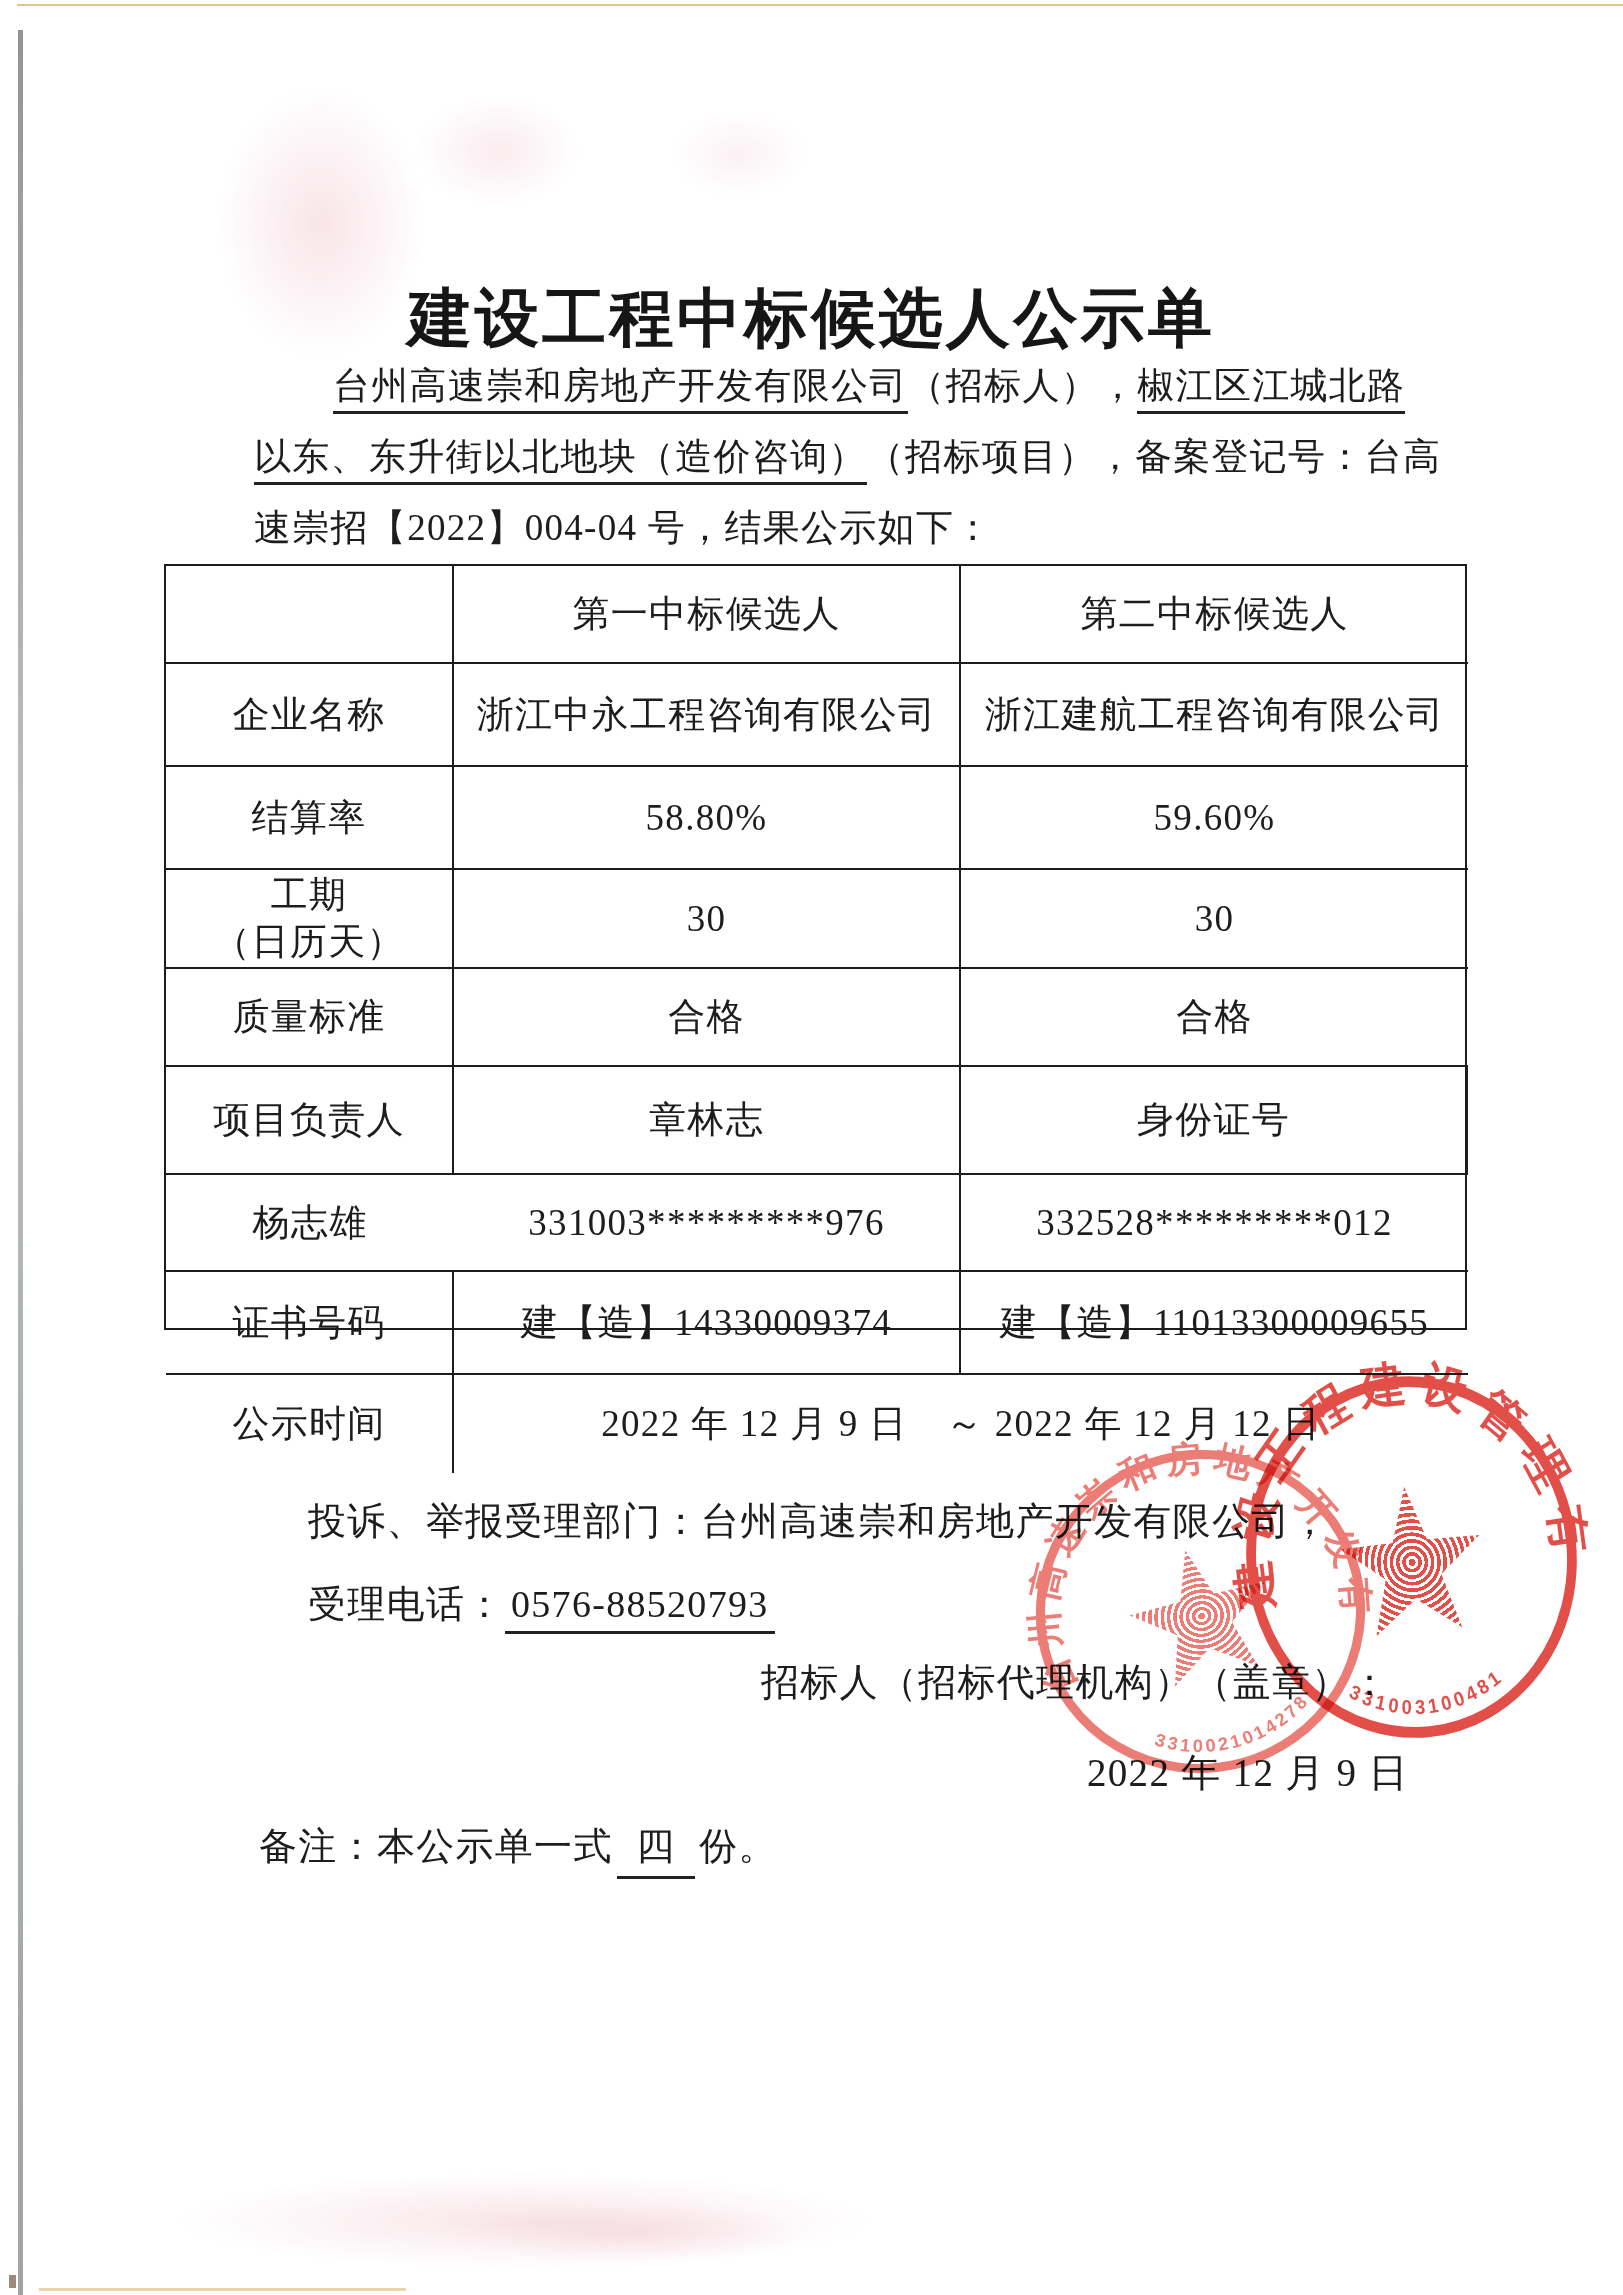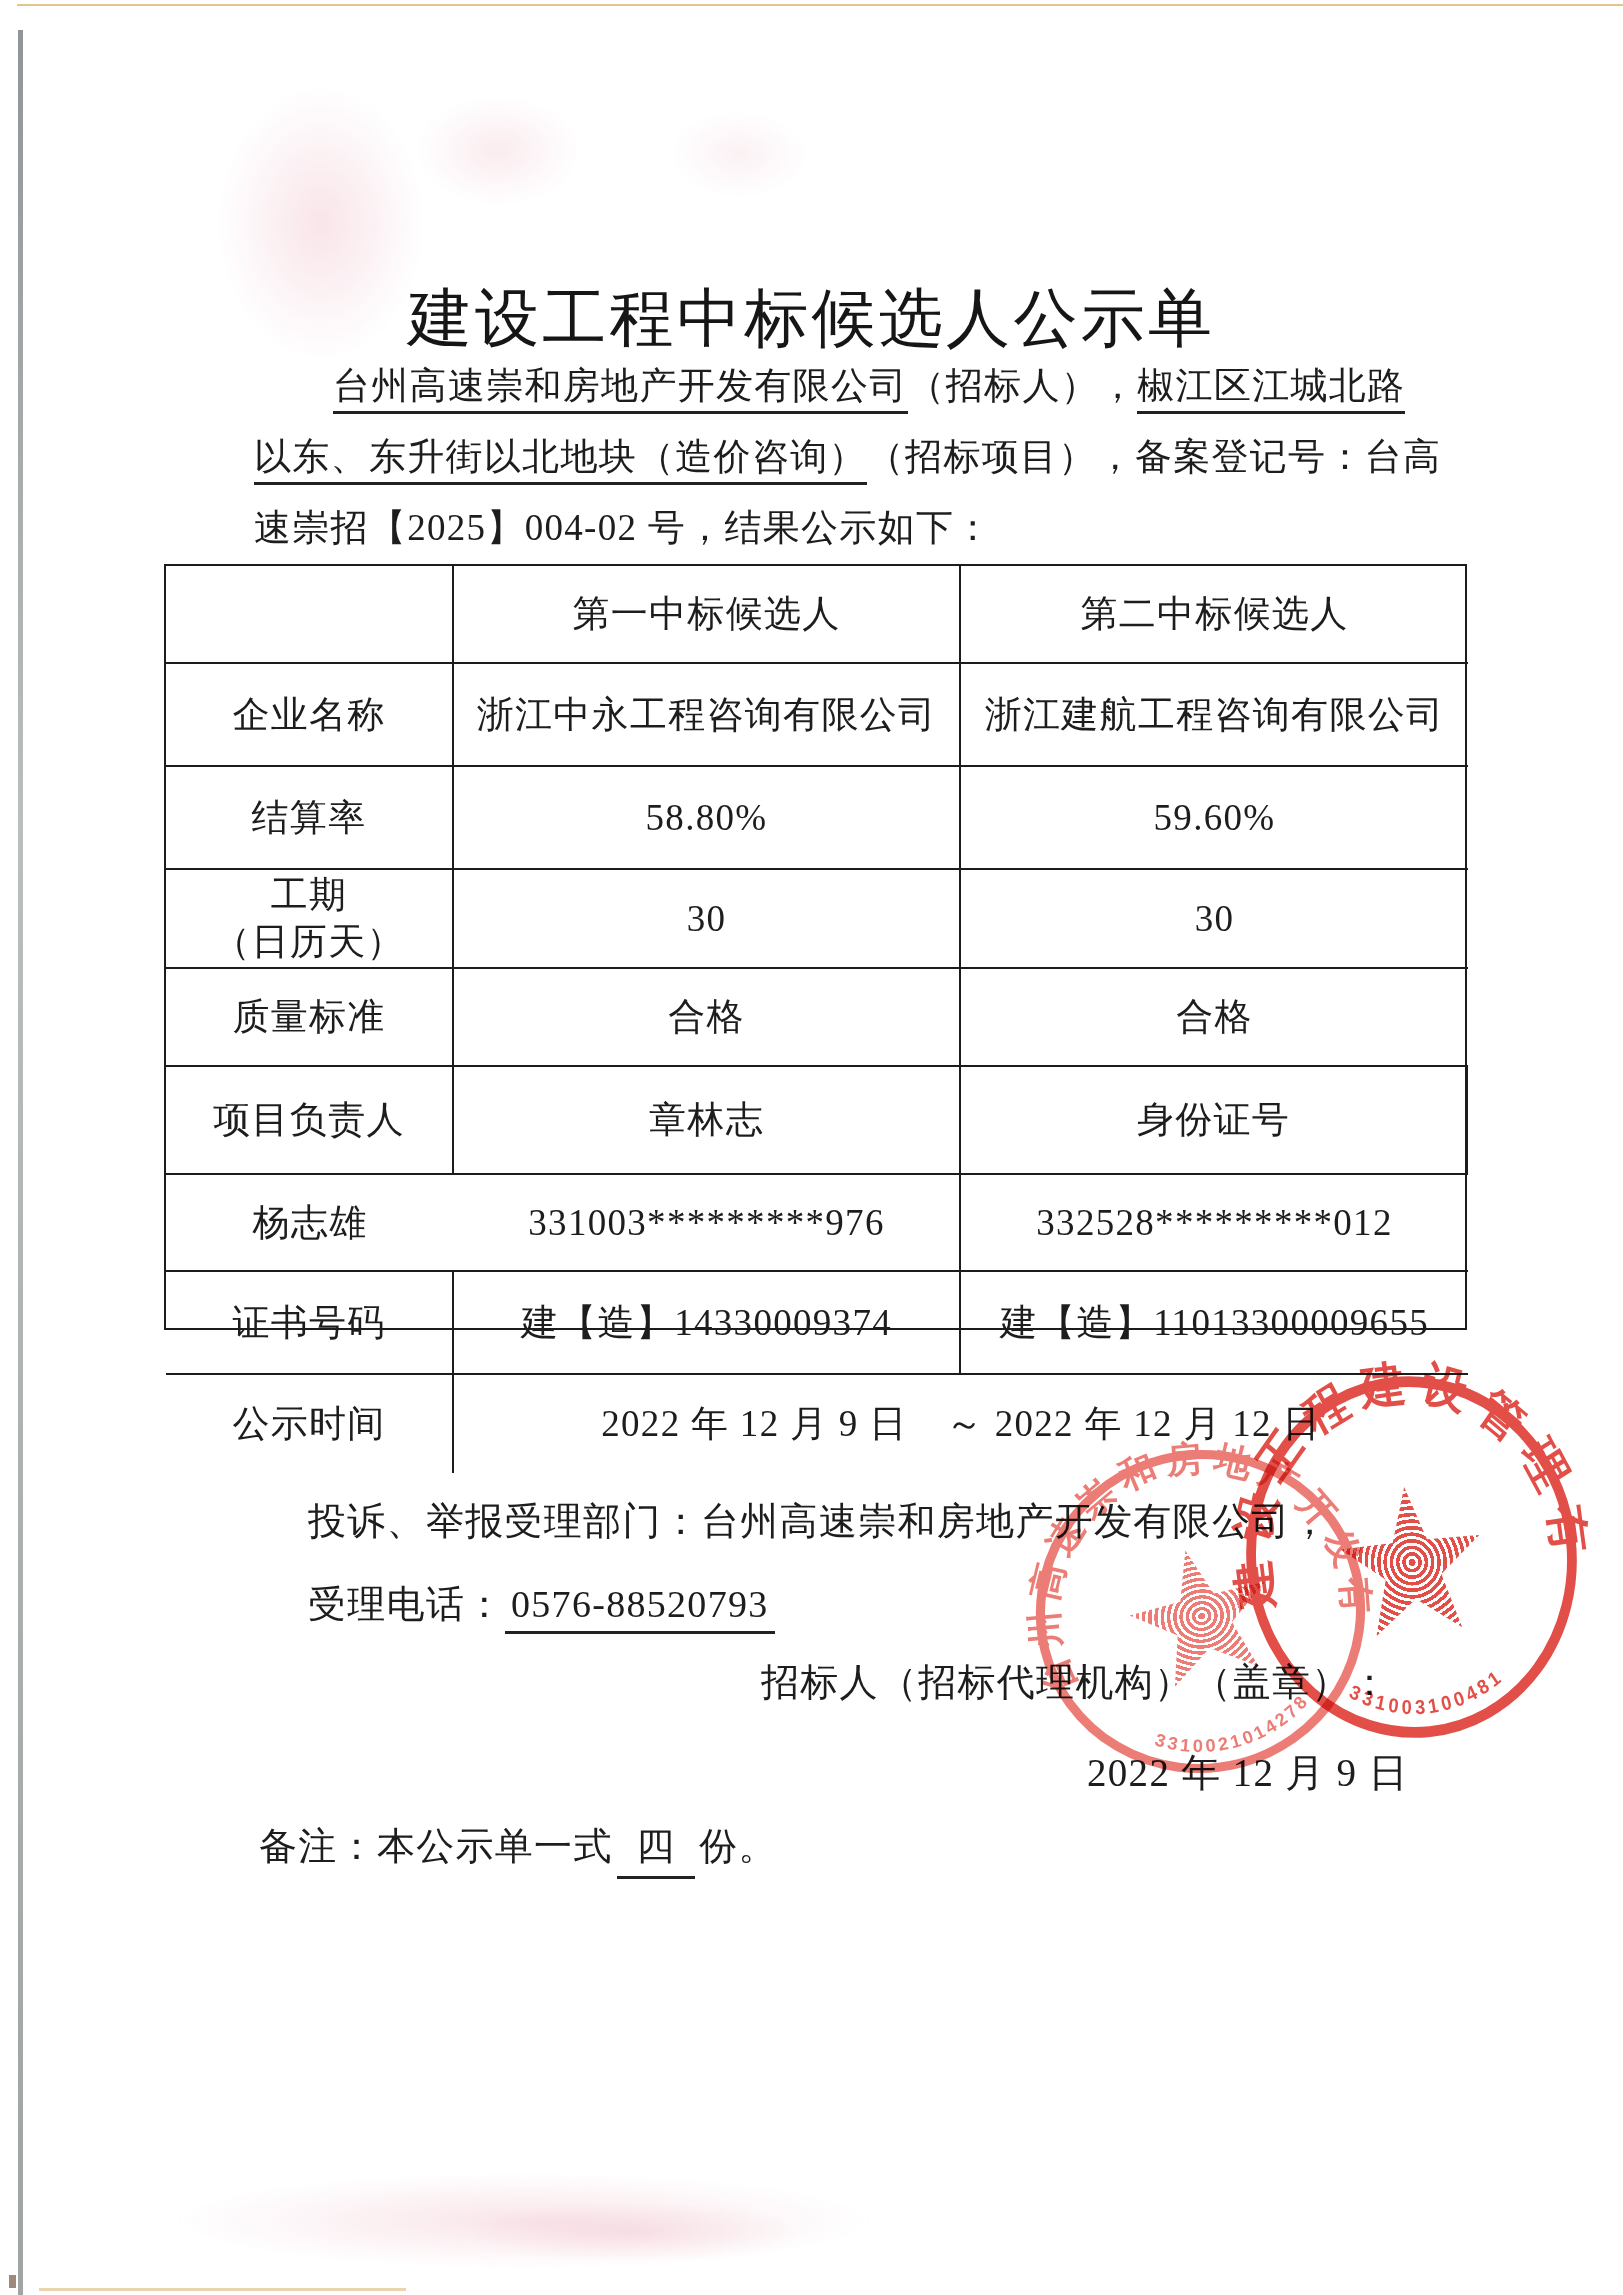--- a/index.html
+++ b/index.html
@@ -24,21 +24,21 @@
   .sm4{left:79px;top:2160px;width:890px;height:121px;
        background:radial-gradient(closest-side,rgba(235,170,185,.30),rgba(235,170,185,0) 78%);
        filter:blur(1.3px);}
   .sm5{left:406px;top:2193px;width:458px;height:79px;background:radial-gradient(closest-side,rgba(235,170,185,.25),rgba(235,170,185,0) 75%);}
 
   
   .doc-title{
     position:absolute;left:0;top:275px;width:1623px;
     text-align:center;
     font-family:"Liberation Sans","DejaVu Sans",sans-serif;
-    font-weight:400;font-size:64px;letter-spacing:3.3px;color:#161616;
+    font-weight:700;font-size:64px;letter-spacing:3.3px;color:#161616;
   }
   .intro-line{position:absolute;font-size:37px;letter-spacing:1.3px;white-space:nowrap;color:#1d1d1d;}
   .il1{left:333px;top:361px;}
   .il2{left:254px;top:432px;}
   .il3{left:254px;top:503px;}
   .u{border-bottom:3.3px solid #222;padding-bottom:4.6px;}
 
   
   .pub-table{
     position:absolute;left:164px;top:564px;width:1303px;height:766px;
@@ -86,21 +86,21 @@
 <div class="smudge sm1"></div>
 <div class="smudge sm2"></div>
 <div class="smudge sm3"></div>
 <div class="smudge sm4"></div>
 <div class="smudge sm5"></div>
 
 <div class="doc-title">建设工程中标候选人公示单</div>
 
 <div class="intro-line il1"><span class="u">台州高速崇和房地产开发有限公司</span><span>（招标人），</span><span class="u">椒江区江城北路</span></div>
 <div class="intro-line il2"><span class="u">以东、东升街以北地块（造价咨询）</span><span>（招标项目），备案登记号：台高</span></div>
-<div class="intro-line il3">速崇招【2025】004-02 号，结果公示如下：</div>
+<div class="intro-line il3">速崇招【2022】004-04 号，结果公示如下：</div>
 
 <div class="pub-table">
   <div class="cell"></div>
   <div class="cell">第一中标候选人</div>
   <div class="cell last-col">第二中标候选人</div>
 
   <div class="cell">企业名称</div>
   <div class="cell">浙江中永工程咨询有限公司</div>
   <div class="cell last-col">浙江建航工程咨询有限公司</div>
 

